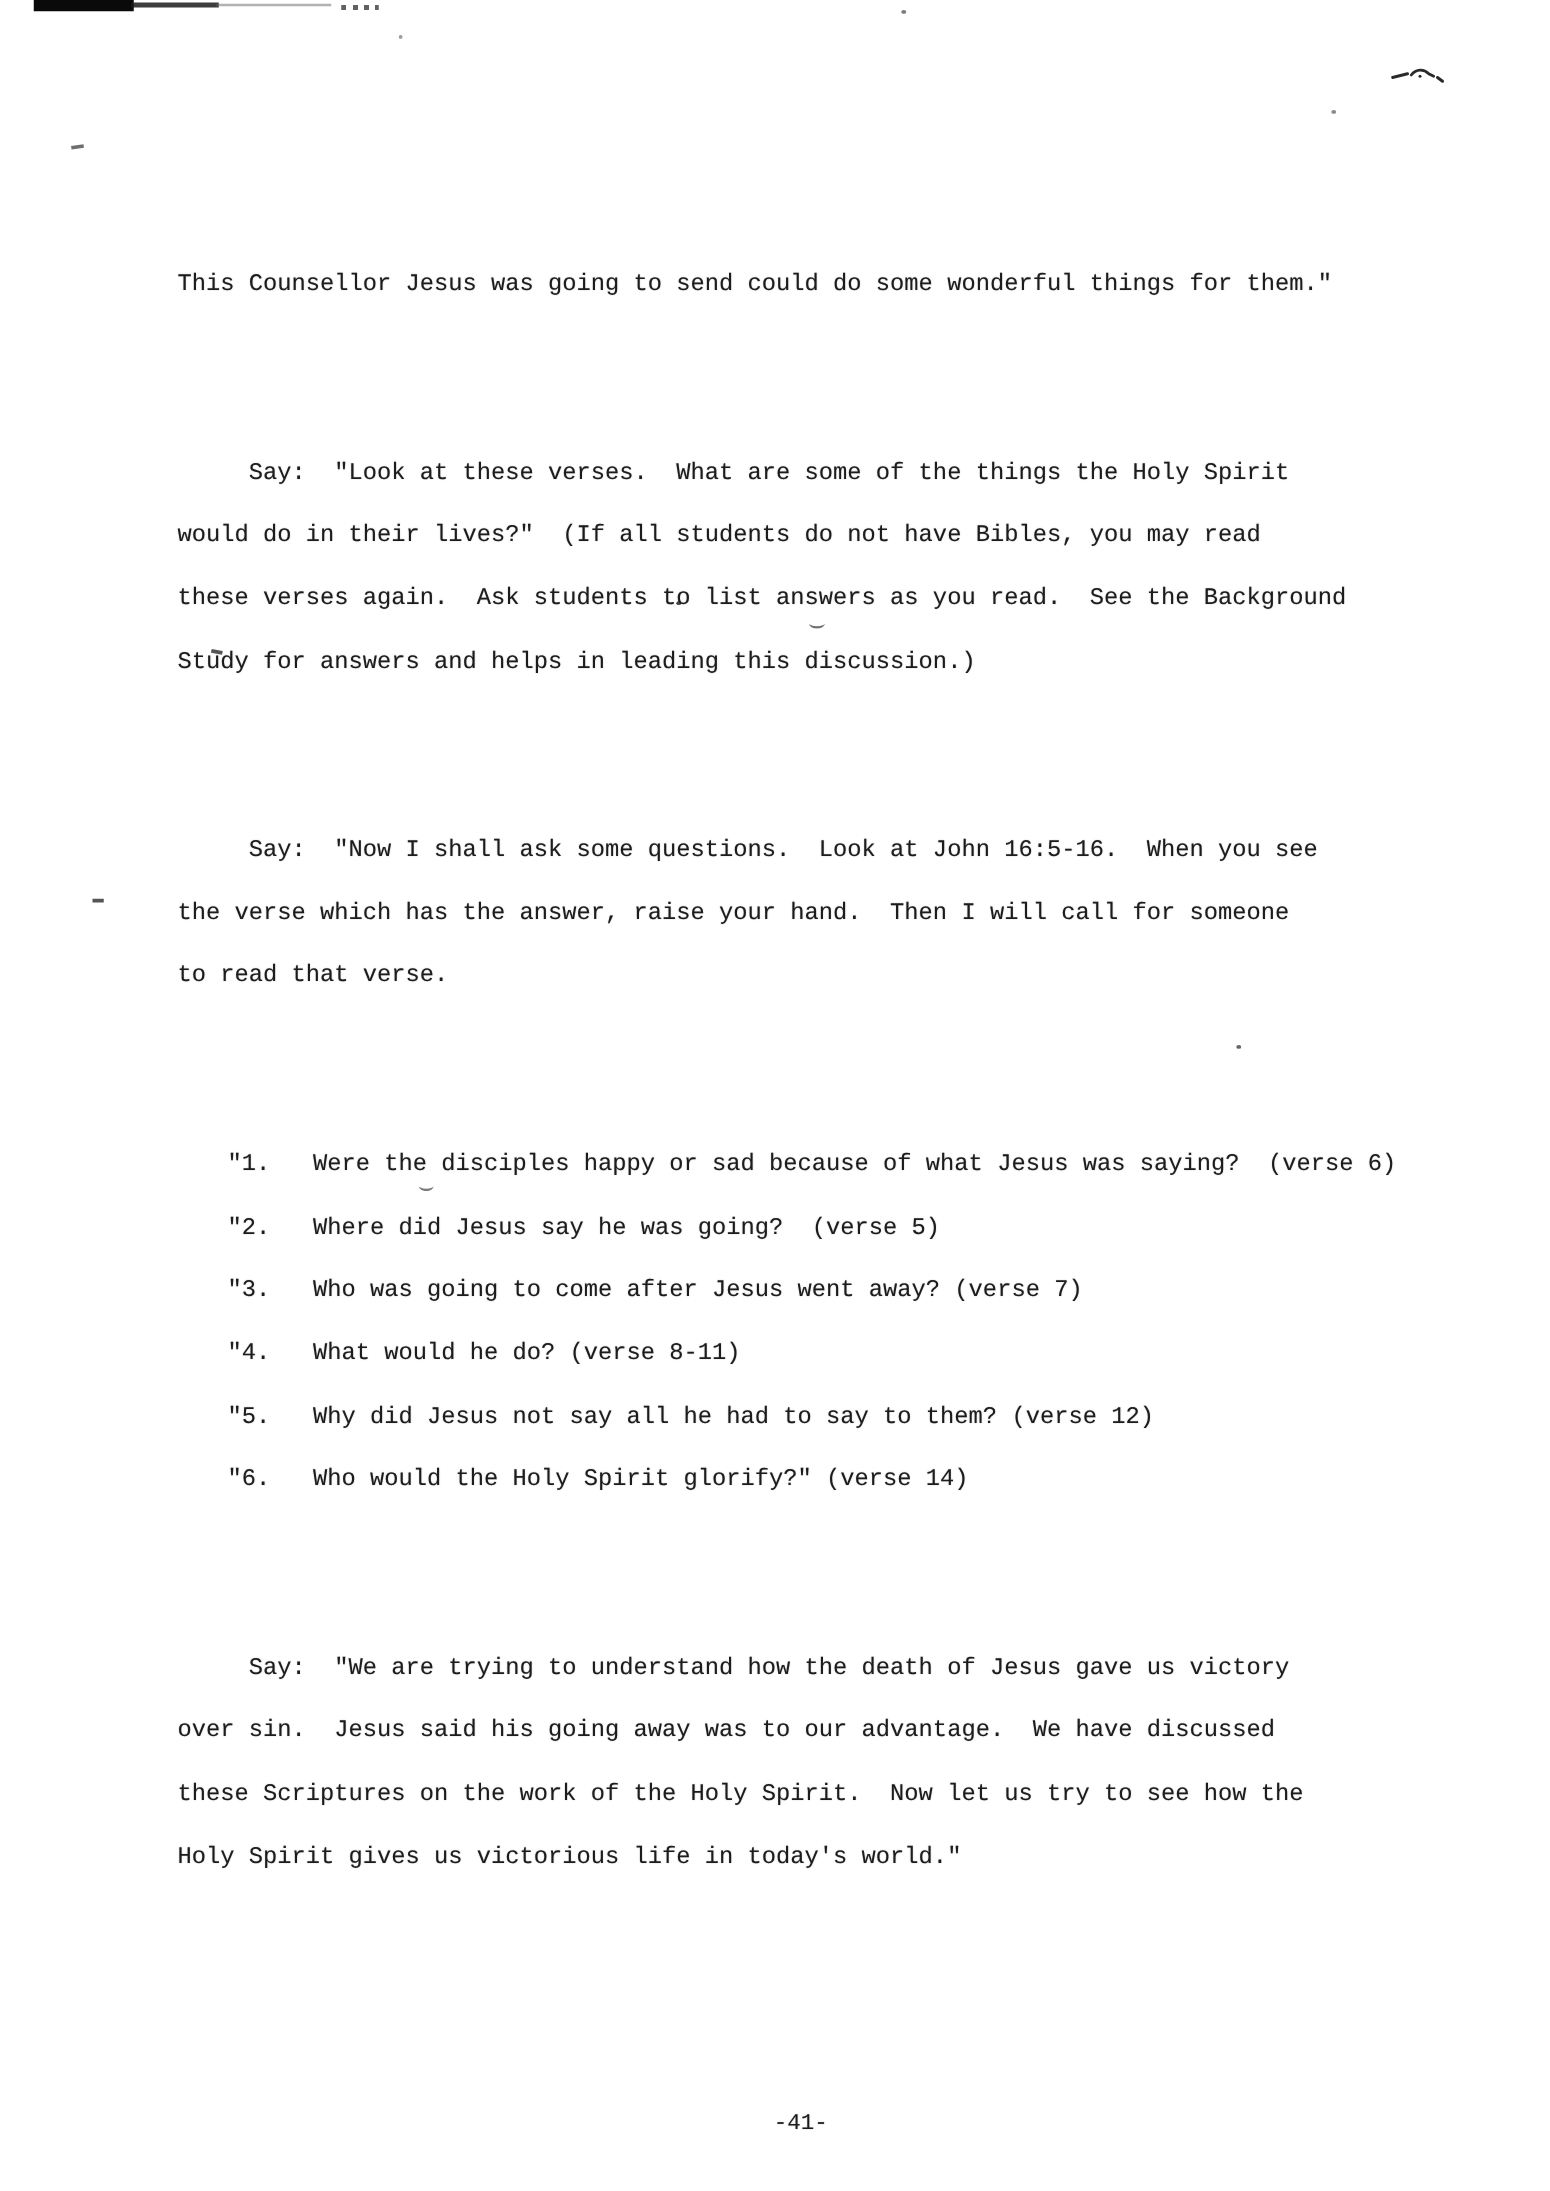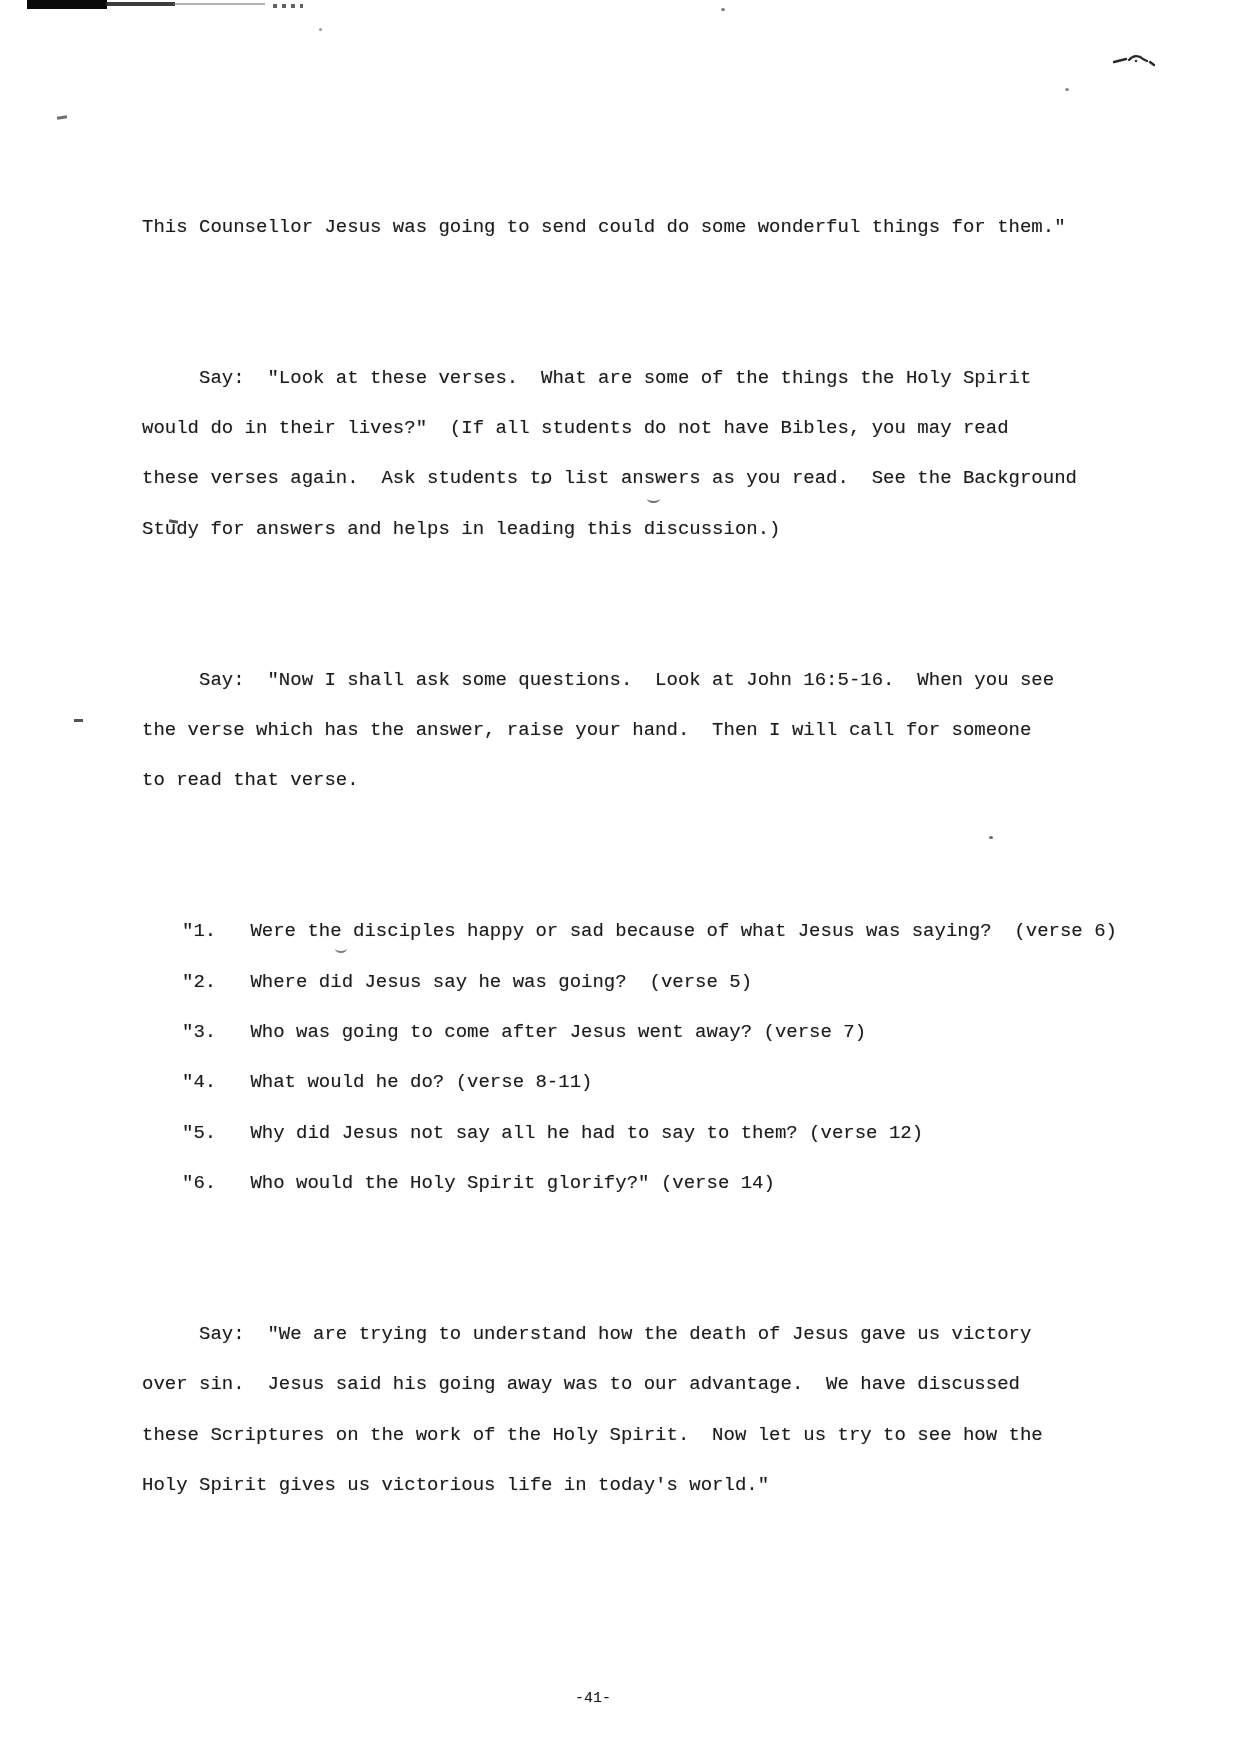--- a/index.html
+++ b/index.html
@@ -11,21 +11,21 @@
   .page{position:absolute;left:0;top:0;width:1240px;height:1753px;background:#ffffff;margin-left:27px;}
   .column{
     position:absolute;left:115px;top:101px;width:1015px;
     font-size:19px;line-height:50.33px;color:#1c1c1c;
     white-space:pre;letter-spacing:0;
     text-shadow:0 0 1px rgba(25,25,25,.38);
   }
   .tblock{margin:0;padding:0;}
   .q-indent{margin-left:40px;}
   .page-number{
-    position:absolute;left:548px;top:1674px;font-size:15px;line-height:50.33px;
+    position:absolute;left:592px;top:1674px;font-size:18px;line-height:50.33px;
     color:#1c1c1c;white-space:pre;text-shadow:0 0 1px rgba(25,25,25,.38);
   }
   
   .art{position:absolute;pointer-events:none;}
   .bar-thick{left:0;top:0;width:80px;height:9px;background:#0a0a0a;}
   .bar-thin{left:78px;top:2px;width:70px;height:4px;background:#1a1a1a;opacity:.85;}
   .bar-faint{left:146px;top:3px;width:92px;height:2px;background:#666;opacity:.5;}
   .bar-dots{left:246px;top:4px;width:30px;height:4px;
     background:repeating-linear-gradient(90deg,#3a3a3a 0 4px,transparent 4px 9px);opacity:.8;}
   .squiggle{left:1086px;top:50px;width:46px;height:20px;}

